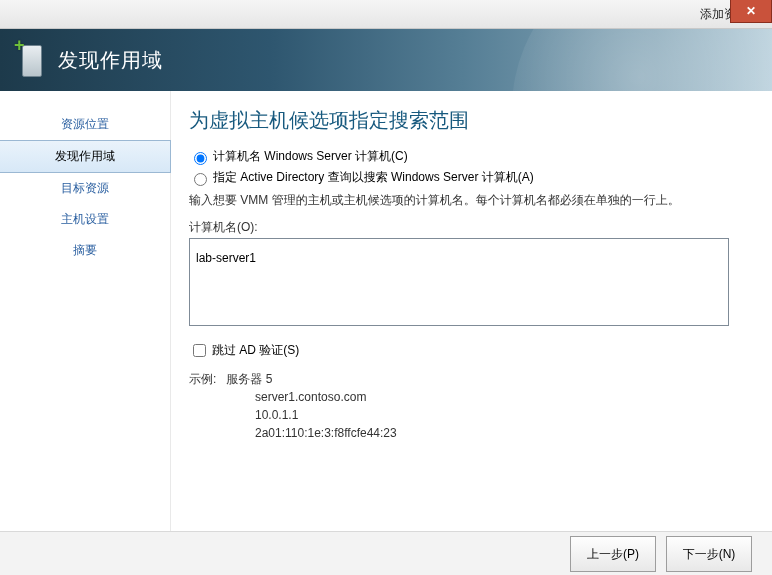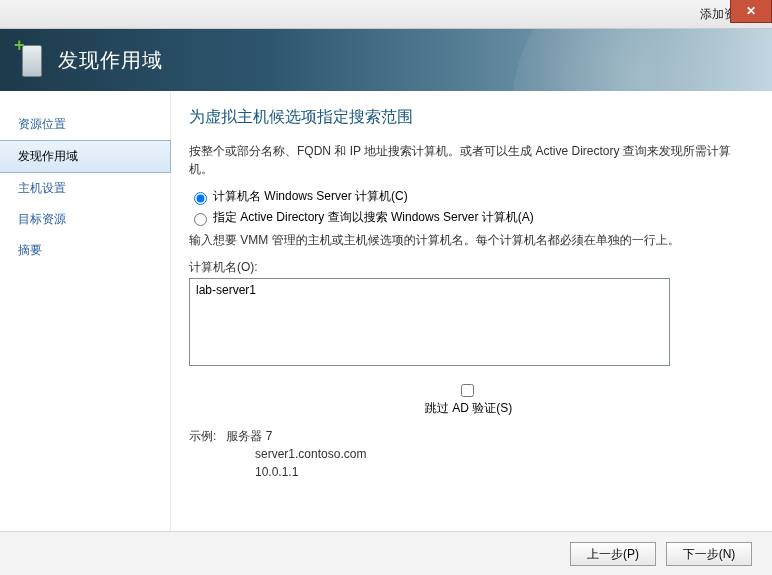--- a/index.html
+++ b/index.html
@@ -81,73 +81,74 @@
   }
   .sidebar {
     width: 170px;
     border-right: 1px solid #e9e9e9;
     padding-top: 18px;
   }
   .nav-item {
     padding: 7px 18px;
     color: #2a5fa0;
     cursor: pointer;
+    text-align: center;
   }
   .nav-item.active {
     background: linear-gradient(to bottom,#eaf3fb,#d7e8f7);
     border: 1px solid #9bb8d3;
     border-left: none;
     color: #000;
     margin-right: -1px;
   }
   .content {
     flex: 1;
     padding: 16px 24px 10px 18px;
     position: relative;
   }
   .section-title {
     color: #17597e;
-    font-size: 16px;
+    font-size: 20px;
     margin-bottom: 14px;
   }
   .desc { color: #333; line-height: 1.5; margin-bottom: 10px; }
   .radio-row {
     display: flex; align-items: center;
     margin: 4px 0;
   }
   .radio-row input { margin-right: 6px; }
   .instruction { margin-top: 6px; margin-bottom: 10px; color:#333; }
   .field-label { margin-bottom: 2px; color:#333; }
   .computer-box {
-    width: 481px; height: 88px;
+    width: 540px; height: 88px;
     border: 1px solid #7f8b97;
-    padding: 4px 6px;
+    padding: 12px 6px;
     font-family: "Microsoft YaHei", sans-serif;
     font-size: 12px;
     resize: none;
     outline: none;
     box-sizing: border-box;
   }
-  .check-row { margin-top: 12px; display:flex; align-items:center;flex-direction:column; }
+  .check-row { margin-top: 12px; display:flex; align-items:center; }
   .check-row input { margin-right:6px; }
   .example-block { margin-top: 10px; line-height: 1.5; color:#333; }
   .example-block .ex-lines { margin-left: 66px; }
   .button-bar {
     height: 44px;
     border-top: 1px solid #d9d9d9;
     background: #f3f3f3;
     display: flex;
     align-items: center;
     justify-content: flex-end;
     padding-right: 20px;
     gap: 10px;
   }
   .btn {
     min-width: 86px;
-    height: 24px;
+    height: 36px;
     background: linear-gradient(to bottom,#fefefe,#e8e8e8);
     border: 1px solid #9d9d9d;
     font-size: 12px;
     font-family: inherit;
     cursor: pointer;
     padding: 0 10px;
   }
 </style>
 </head>
 <body>
@@ -164,28 +165,27 @@
     <div class="body"></div>
     <div class="plus">+</div>
   </div>
   <div class="header-title">发现作用域</div>
 </div>
 
 <div class="body-wrap">
   <div class="sidebar">
     <div class="nav-item">资源位置</div>
     <div class="nav-item active">发现作用域</div>
+    <div class="nav-item">目标资源</div>
     <div class="nav-item">主机设置</div>
-    <div class="nav-item">目标资源</div>
     <div class="nav-item">摘要</div>
   </div>
 
   <div class="content">
     <div class="section-title">为虚拟主机候选项指定搜索范围</div>
-    <div class="desc">按整个或部分名称、FQDN 和 IP 地址搜索计算机。或者可以生成 Active Directory 查询来发现所需计算机。</div>
 
     <label class="radio-row">
       <input type="radio" name="scope" checked="" style="">
       <span>计算机名 Windows Server 计算机(C)</span>
     </label>
     <label class="radio-row">
       <input type="radio" name="scope" style="">
       <span>指定 Active Directory 查询以搜索 Windows Server 计算机(A)</span>
     </label>
 
@@ -193,24 +193,25 @@
     <div class="field-label">计算机名(O):</div>
     <textarea class="computer-box" style="">lab-server1</textarea>
 
     <label class="check-row">
       <input type="checkbox" style="">
       <span>跳过 AD 验证(S)</span>
     </label>
 
     <div class="example-block">
       <span>示例:</span>
-      &nbsp;&nbsp;<span>服务器 7</span>
+      &nbsp;&nbsp;<span>服务器 5</span>
       <div class="ex-lines">
         <div>server1.contoso.com</div>
         <div>10.0.1.1</div>
+        <div>2a01:110:1e:3:f8ffcfe44:23</div>
       </div>
     </div>
   </div>
 </div>
 
 <div class="button-bar">
   <button class="btn">上一步(P)</button>
   <button class="btn">下一步(N)</button>
 </div>
 

